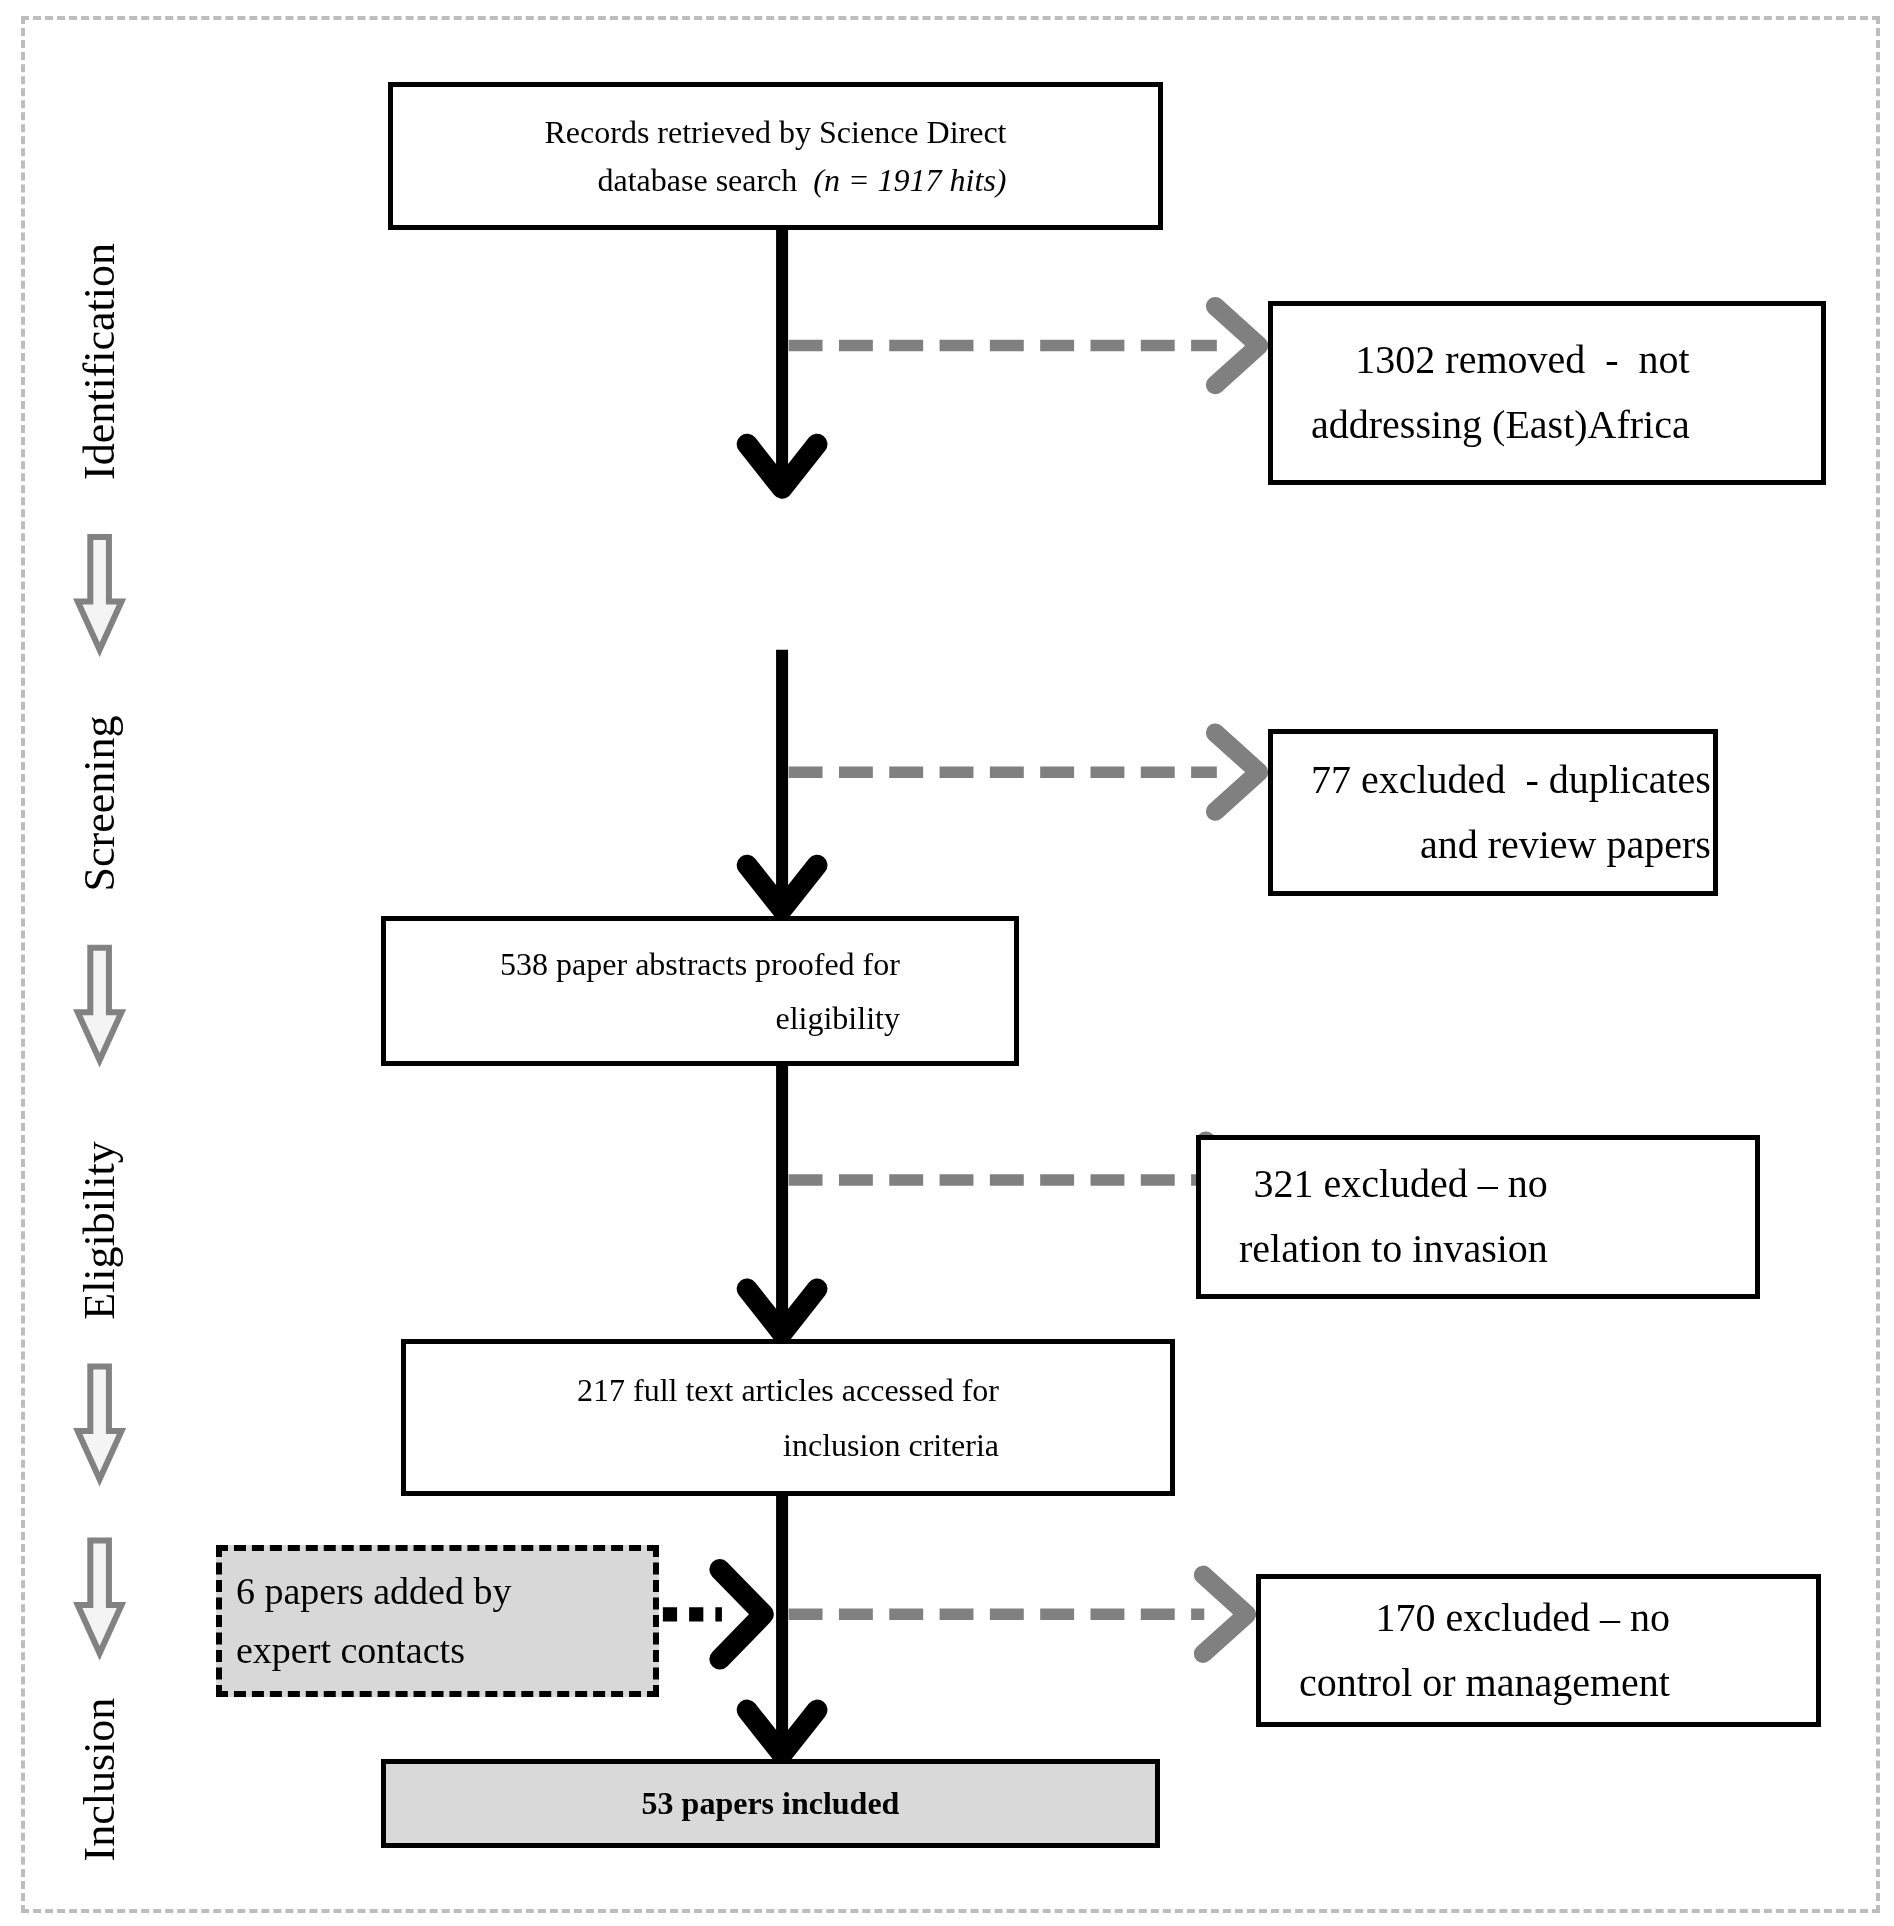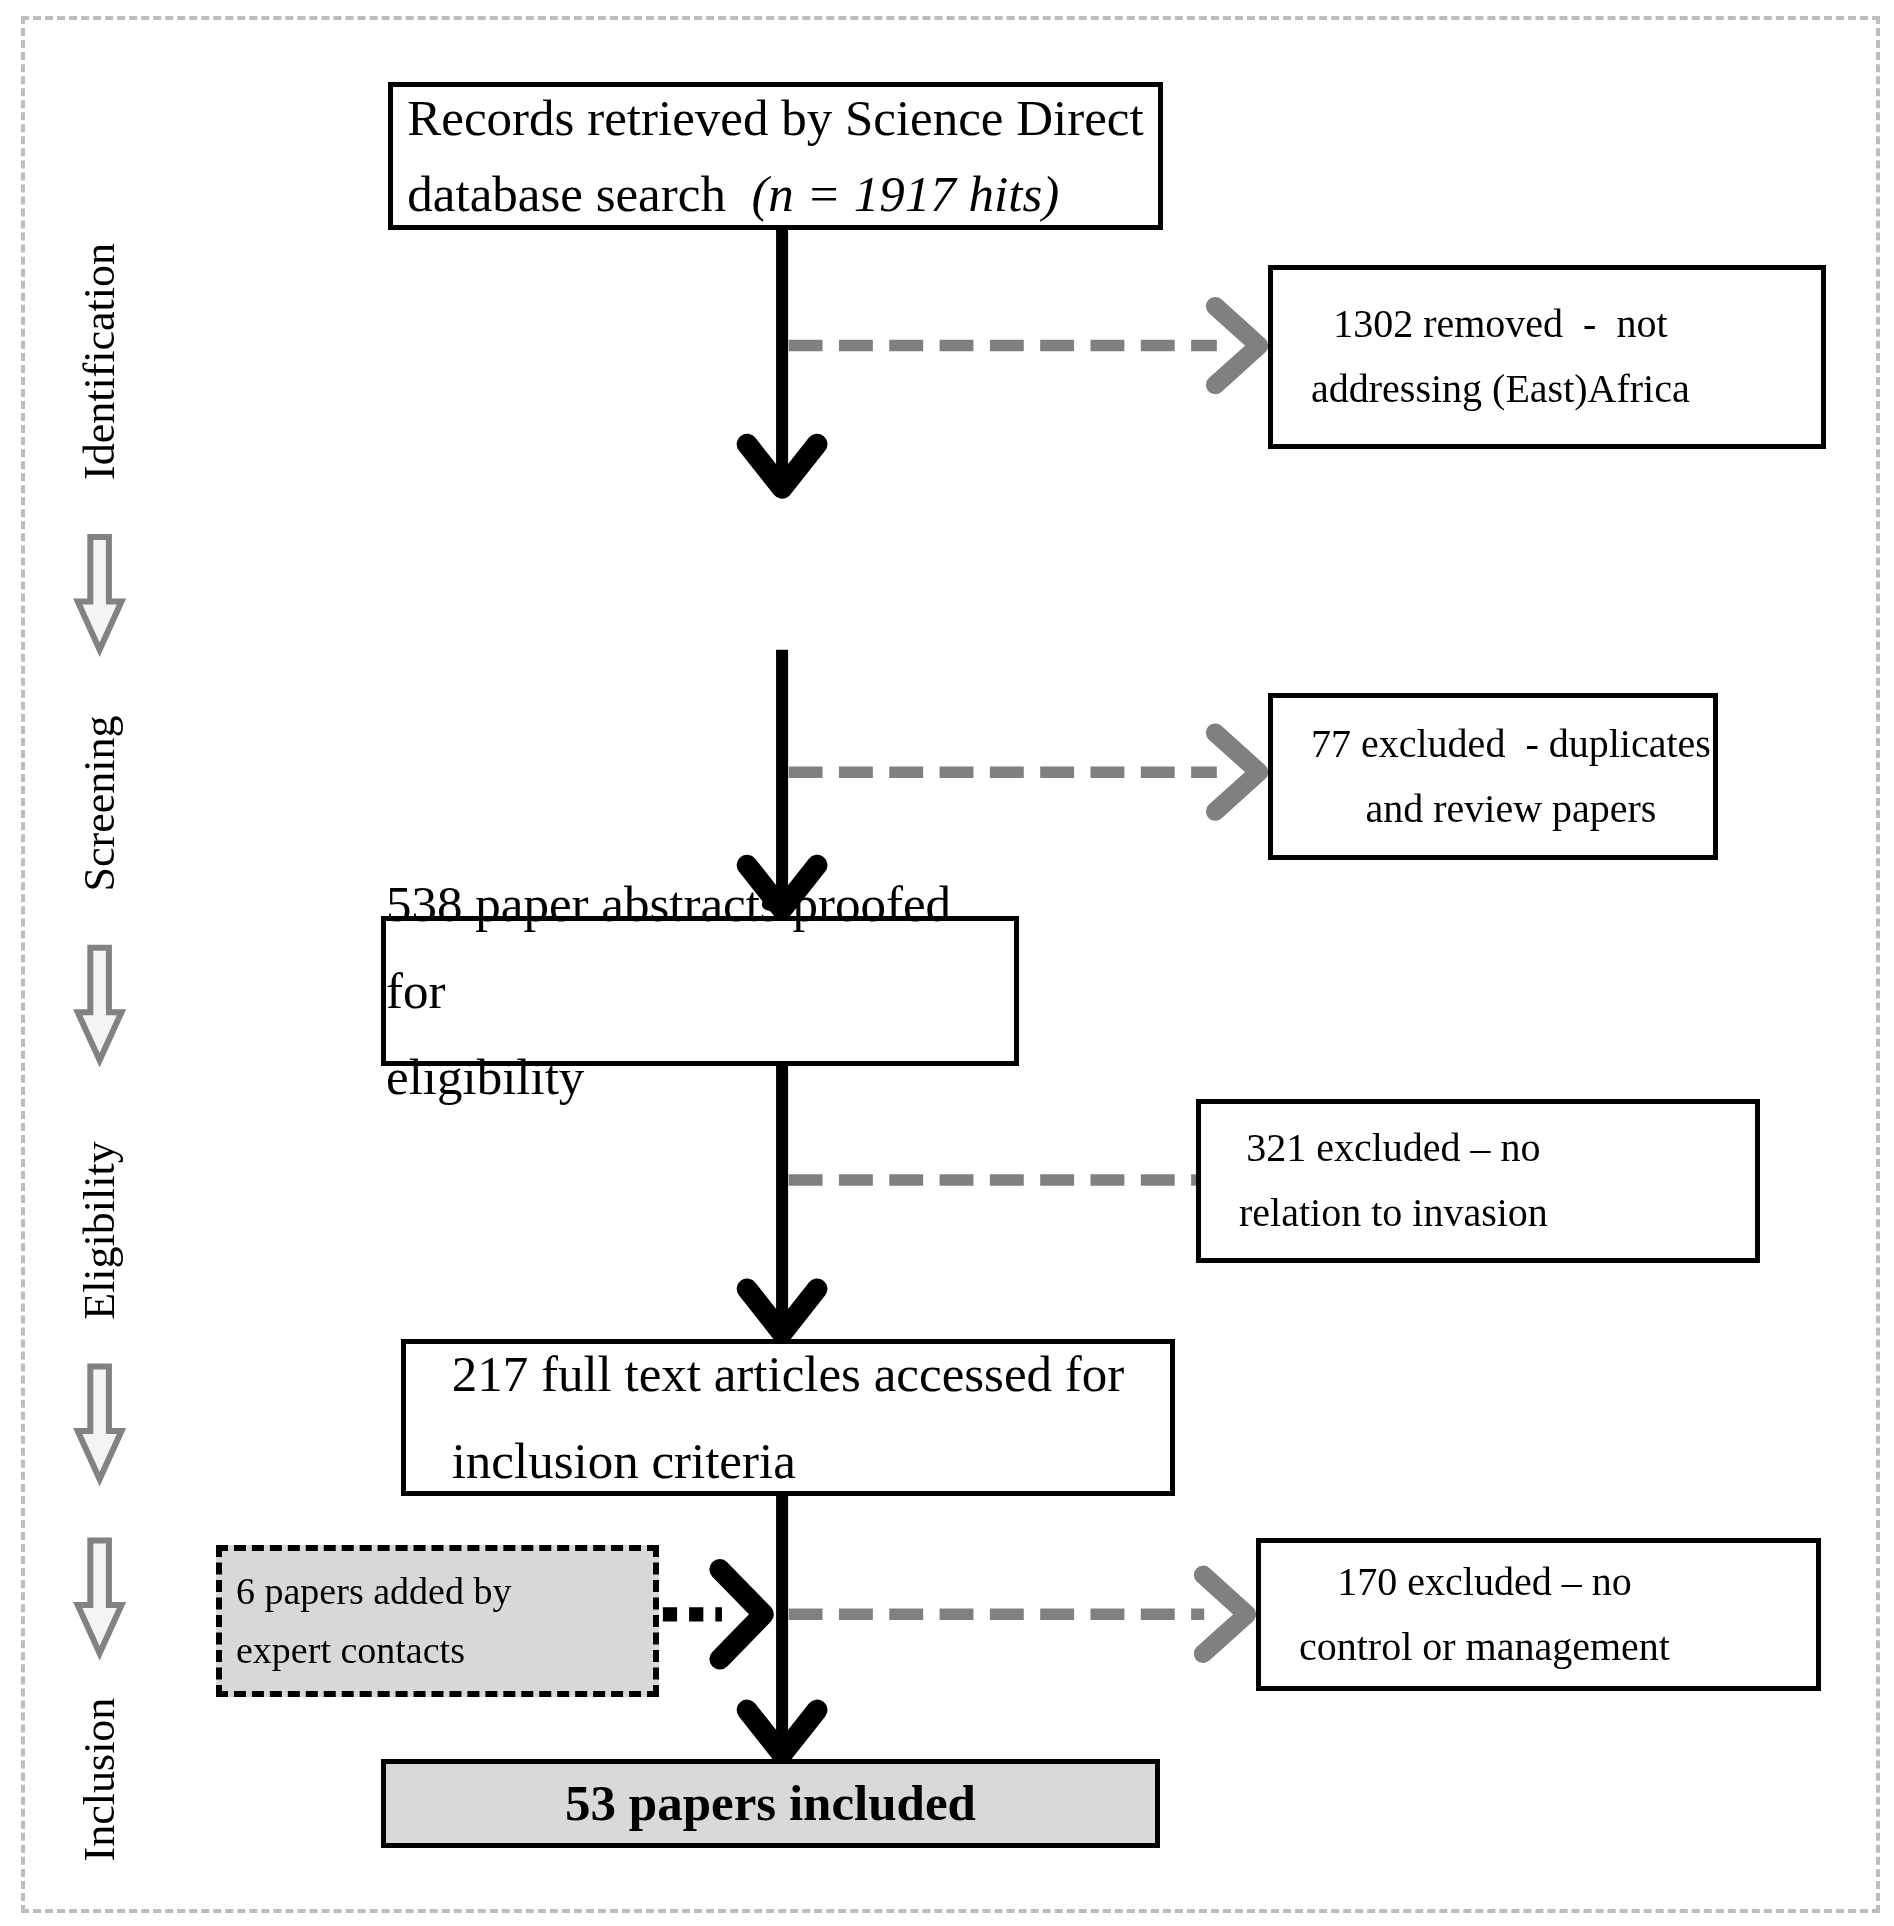--- a/index.html
+++ b/index.html
@@ -33,22 +33,22 @@
   }
   .box {
     position: absolute;
     box-sizing: border-box;
     border: 5.5px solid #000000;
     background: #ffffff;
     color: #000000;
     display: flex;
     align-items: center;
     justify-content: center;
-    text-align: left;
-    font-size: 51px;
+    text-align: right;
+    font-size: 32px;
     line-height: 1.6;
     white-space: pre-wrap;
   }
   .box-records   { left: 388px;  top: 82px;  width: 775px; height: 148px; line-height: 1.5; }
   .box-screened  { left: 385px;  top: 492px;  width: 774px; height: 159px; line-height: 1.75; }
   .box-abstracts { left: 381px;  top: 916px; width: 638px; height: 150px; line-height: 1.7; }
   .box-fulltext  { left: 401px;  top: 1339px; width: 774px; height: 157px; line-height: 1.7; }
   .box-included  {
     left: 381px; top: 1759px; width: 779px; height: 89px;
     background: #d9d9d9; font-weight: bold;
@@ -65,25 +65,26 @@
   }
   .xbox {
     position: absolute;
     box-sizing: border-box;
     border: 5.5px solid #000000;
     background: #ffffff;
     color: #000000;
     display: flex;
     align-items: center;
     justify-content: flex-start;
-    text-align: center;
+    text-align: right;
     padding-left: 38px;
     font-size: 40px;
     line-height: 1.62;
     white-space: pre-wrap;
+    margin-top: 36px;
   }
   .xbox-removed1302 { left: 1268px; top: 265px;  width: 558px; height: 184px; }
   .xbox-excluded77  { left: 1268px; top: 693px; width: 450px; height: 167px; }
   .xbox-excluded321 { left: 1196px; top: 1099px; width: 564px; height: 164px; }
   .xbox-excluded170 { left: 1256px; top: 1538px; width: 565px; height: 153px; }
   .stage-label {
     position: absolute;
     width: 383px;
     height: 55px;
     left: -92px;

